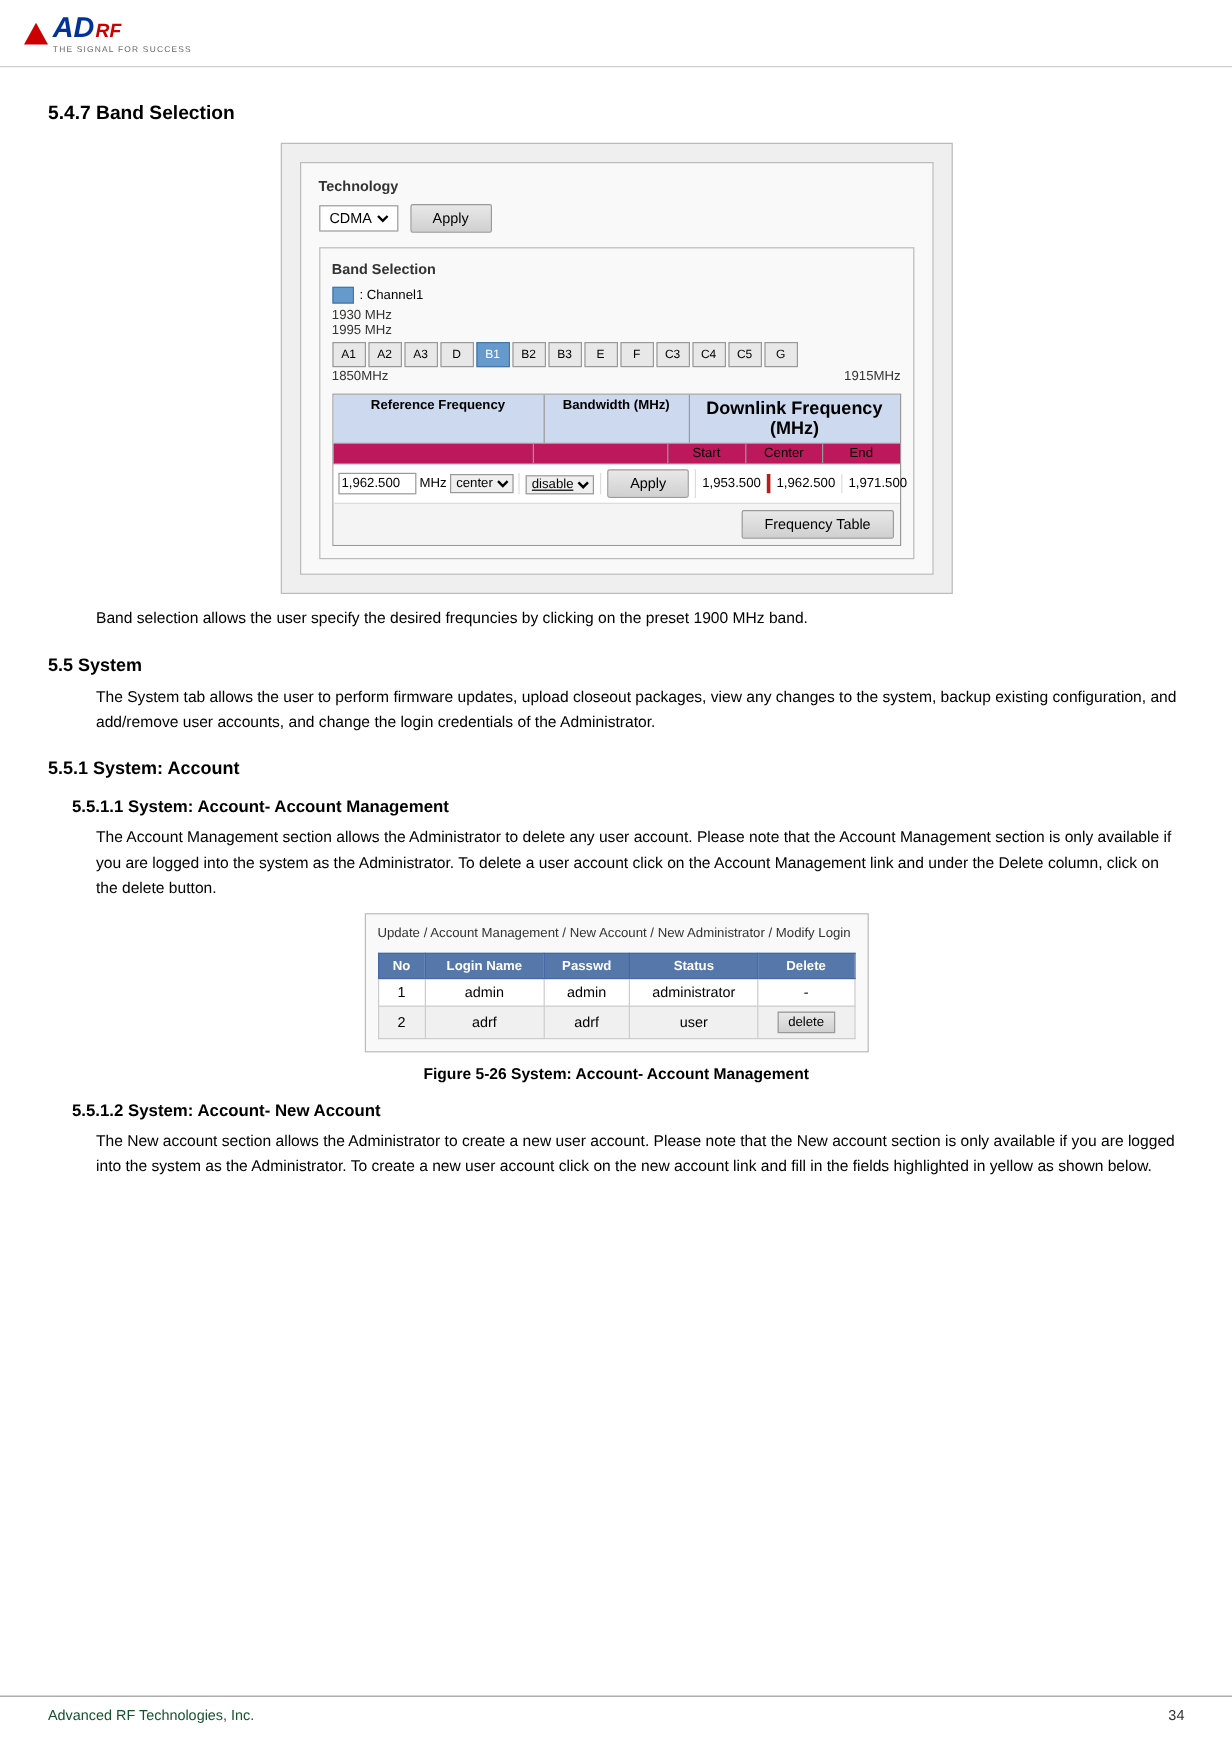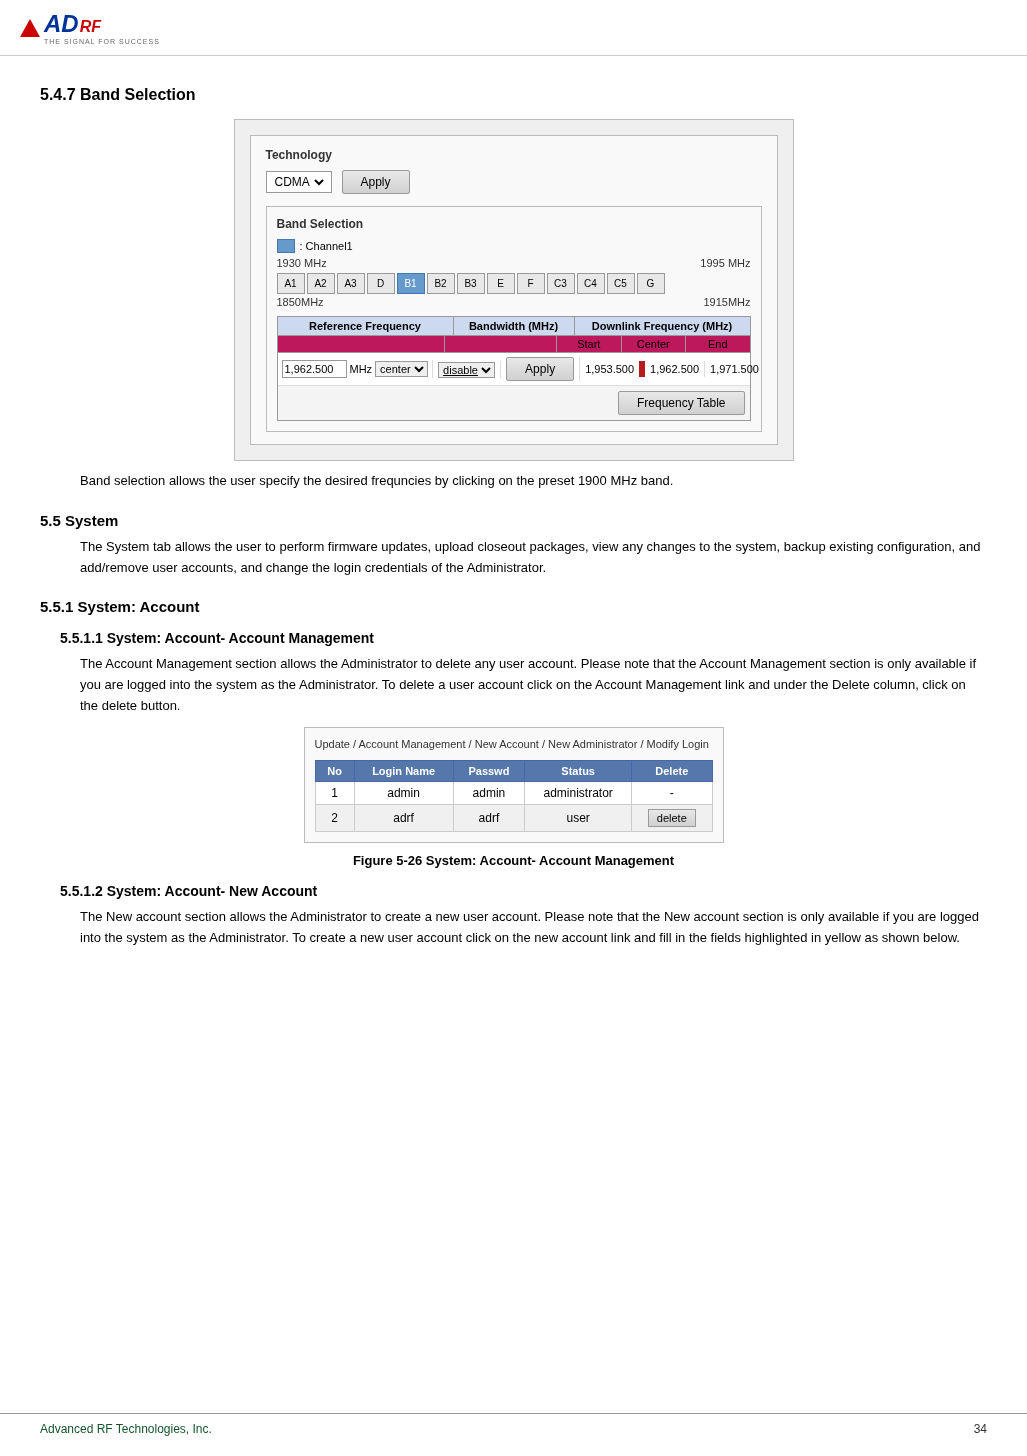--- a/index.html
+++ b/index.html
@@ -129,20 +129,21 @@
       font-weight: bold;
       margin-bottom: 8px;
       color: #333;
     }
     .band-freq-row {
       display: flex;
       justify-content: space-between;
       font-size: 11px;
       margin-bottom: 4px;
       color: #333;
+      flex-direction: column;
     }
     .band-channel-indicator {
       display: flex;
       align-items: center;
       font-size: 11px;
       margin-bottom: 4px;
     }
     .channel-color-box {
       width: 18px;
       height: 14px;
@@ -330,21 +331,21 @@
           <div class="band-freq-row2">
             <span>1850MHz</span>
             <span>1915MHz</span>
           </div>
 
           <div class="freq-table-outer">
 
             <div style="display:flex; background:#ccd9ee; border-bottom:1px solid #999;">
               <div style="flex:3; padding:3px 5px; font-size:11px; font-weight:bold; text-align:center; border-right:1px solid #999;">Reference Frequency</div>
               <div style="flex:2; padding:3px 5px; font-size:11px; font-weight:bold; text-align:center; border-right:1px solid #999;">Bandwidth (MHz)</div>
-              <div style="flex:3; padding:3px 5px; font-size:11px; font-weight:bold; text-align:center;">Downlink Frequency (MHz)</div>
+              <div style="flex:3; padding:3px 5px; font-size:15px; font-weight:bold; text-align:center;">Downlink Frequency (MHz)</div>
             </div>
 
             <div style="display:flex; background:#be185d; border-bottom:1px solid #999;">
               <div style="flex:3; border-right:1px solid #999;"></div>
               <div style="flex:2; border-right:1px solid #999;"></div>
               <div style="flex:1; padding:2px 4px; font-size:11px; text-align:center; border-right:1px solid #999;">Start</div>
               <div style="flex:1; padding:2px 4px; font-size:11px; text-align:center; border-right:1px solid #999;">Center</div>
               <div style="flex:1; padding:2px 4px; font-size:11px; text-align:center;">End</div>
             </div>
 
@@ -357,21 +358,21 @@
                 </select>
               </div>
               <div style="flex:1; padding:0 5px; border-right:1px solid #ddd;">
                 <select style="font-size:11px; border:1px solid #999;text-decoration:underline;">
                   <option>disable</option>
                 </select>
               </div>
               <div style="flex:0.7; padding:0 5px; border-right:1px solid #ddd; text-align:center;">
                 <button class="btn-apply">Apply</button>
               </div>
-              <div style="flex:1; padding:2px 5px; font-size:11px; text-align:left; border-right:6px solid #b91c1c;">1,953.500</div>
+              <div style="flex:1; padding:2px 5px; font-size:11px; text-align:left; border-right:3px solid #b91c1c;">1,953.500</div>
               <div style="flex:1; padding:2px 5px; font-size:11px; text-align:center; border-right:1px solid #ddd;">1,962.500</div>
               <div style="flex:1; padding:2px 5px; font-size:11px; text-align:center;">1,971.500</div>
             </div>
 
             <div class="freq-table-footer">
               <button class="btn-apply">Frequency Table</button>
             </div>
           </div>
 
         </div>

